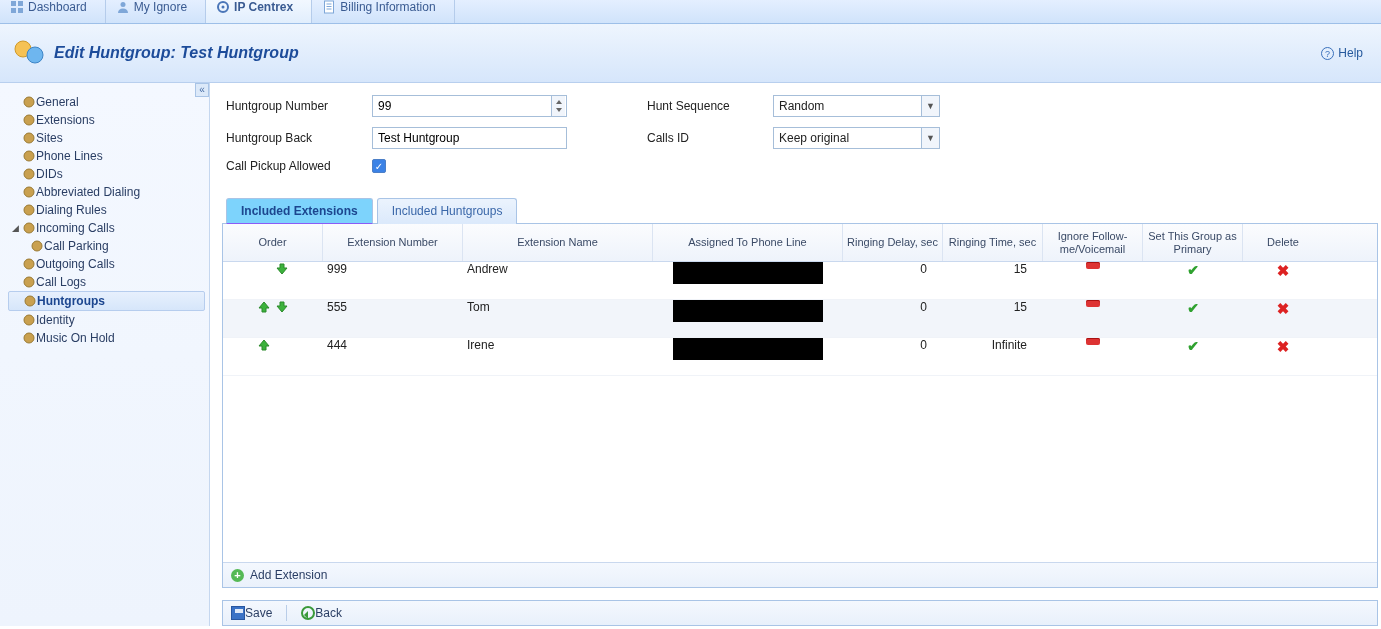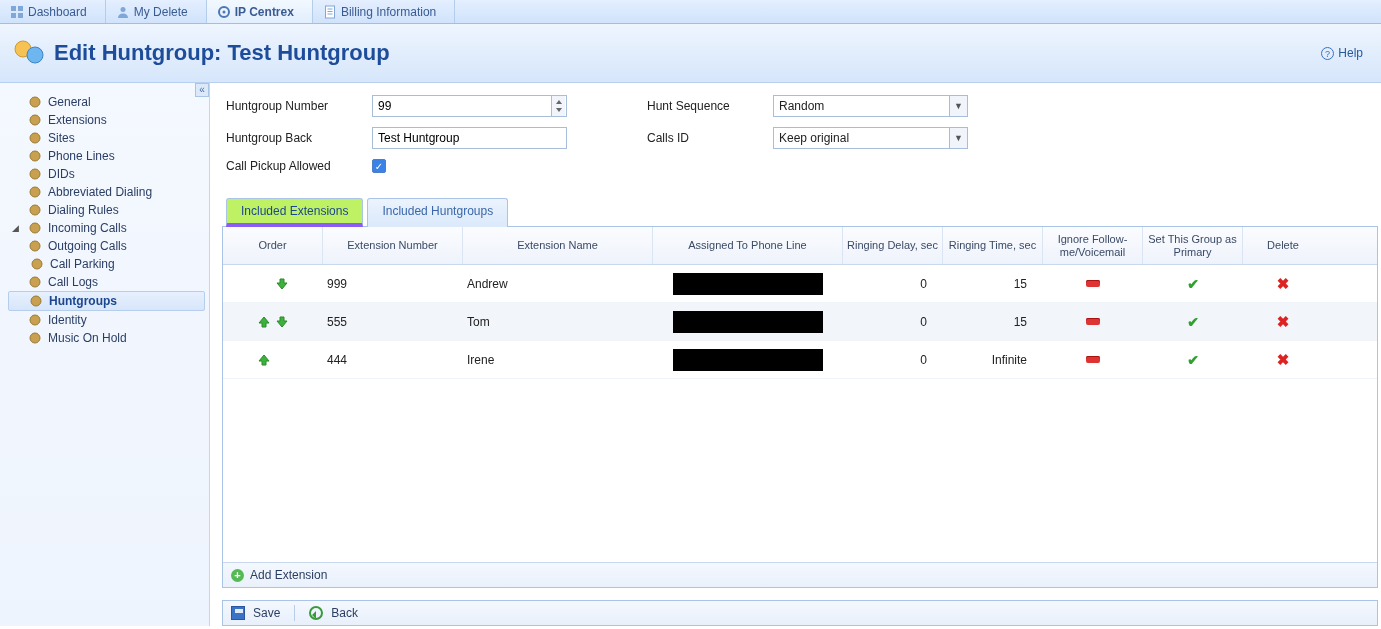--- a/index.html
+++ b/index.html
@@ -12,21 +12,21 @@
   }
   
   .top-tabs {
     display: flex;
     height: 24px;
     background: linear-gradient(#e4efff,#d0e3fb);
     border-bottom: 1px solid #9dbfe8;
   }
   .top-tab {
     display: flex;
-    align-items: center;
+    align-items: flex-start;
     gap: 4px;
     padding: 0 18px 0 10px;
     border-right: 1px solid #b5cceb;
     color: #3a5b92;
     cursor: default;
   }
   .top-tab.active {
     background: linear-gradient(#f2f8ff,#e1eefd);
     font-weight: bold;
   }
@@ -39,23 +39,24 @@
     padding: 14px 18px 14px 12px;
     background: linear-gradient(#eef5fe,#d6e6fb);
     border-bottom: 1px solid #b8cfee;
   }
   .page-title-wrap {
     display:flex;
     align-items:center;
     gap:8px;
   }
   .page-title {
-    font-size: 22px;
+    font-size: 16px;
     font-weight: bold;
     color: #1d4c9a;
+    font-style: italic;
   }
   .help-link { color:#25599d; font-size:12px; display:flex; align-items:center; gap:4px; }
   
   .main-wrap {
     display: flex;
     height: calc(100vh - 24px - 62px);
   }
   .sidebar {
     width: 210px;
     border-right: 1px solid #c5d7ef;
@@ -70,21 +71,20 @@
     border:1px solid #a9c4e6;
     text-align:center;
     line-height:11px;
     font-size:10px;
     color:#4a6fa6;
   }
   .side-list { padding: 10px 4px 4px 8px; }
   .side-item {
     display:flex;
     align-items:center;
-    gap:6px;
     padding:2px 4px;
     color:#2a3e64;
     border-radius:2px;
     cursor:default;
   }
   .side-item.sub { padding-left:22px; }
   .side-item .sicon { width:14px;height:14px;display:inline-block; }
   .side-item.selected {
     background:linear-gradient(#e7f0fd,#d6e6fa);
     border:1px solid #b6cdee;
@@ -110,21 +110,21 @@
   .form-label { width:130px; color:#222; }
   .form-input {
     width:195px; height:22px;
     border:1px solid #a6bed9;
     padding:2px 5px;
     font-size:12px;
     background:#fff;
   }
   .spinner-btn { width:14px;height:20px;border-left:1px solid #a6bed9;display:inline-flex;align-items:center;justify-content:center;font-size:8px;color:#555;background:#f1f5fb;}
   .select-wrap {
-    width:195px; height:22px;
+    width:167px; height:22px;
     border:1px solid #a6bed9;
     display:flex; align-items:center; justify-content:space-between;
     padding:0 0 0 5px;
     background:#fff;
   }
   .select-caret { width:18px;height:20px;border-left:1px solid #a6bed9;display:flex;align-items:center;justify-content:center;font-size:9px;color:#555;background:#f1f5fb;}
   .chk { width:14px;height:14px;border:1px solid #4c7fc7;border-radius:2px;background:#3b82e6;display:inline-flex;align-items:center;justify-content:center;color:#fff;font-size:10px;}
   
   .sub-tab-strip {
     display:flex;
@@ -137,24 +137,24 @@
     border:1px solid #a9c4e6;
     border-bottom:none;
     border-radius:3px 3px 0 0;
     background:linear-gradient(#ebf3fd,#dbe9fb);
     color:#3a67a9;
     position:relative;
     top:1px;
     cursor:default;
   }
   .sub-tab.active {
-    background:#bef264;
-    font-weight:normal;
+    background:#7dd3fc;
+    font-weight:bold;
     color:#1c468f;
-    border-bottom:4px solid #8b5cf6;
+    border-bottom:1px solid #8b5cf6;
   }
   
   .grid-wrap {
     border:1px solid #a9c4e6;
     border-top:none;
     background:#fff;
     display:flex;
     flex-direction:column;
     flex:1;
     min-height:300px;
@@ -181,21 +181,21 @@
   .c-assigned{width:190px}
   .c-delay{width:100px}
   .c-time{width:100px}
   .c-ignore{width:100px}
   .c-primary{width:100px}
   .c-delete{width:80px;border-right:none}
   .grid-body{flex:1;overflow:auto;}
   .grid-row{
     display:flex;
     height:38px;
-    align-items:center;
+    align-items:flex-start;
     border-bottom:1px solid #f0f3f8;
   }
   .grid-row.alt{background:#f2f5fa;}
   .gc{display:flex;align-items:center;justify-content:center;padding:0 4px;}
   .gc.left{justify-content:flex-start;}
   .gc.right{justify-content:flex-end;padding-right:16px;}
   .arrow { width:14px;height:14px;display:inline-block;margin:0 2px;}
   .redacted{background:#000;width:150px;height:22px;}
   .minus-icon{width:14px;height:7px;background:#d33;border-radius:2px;display:inline-block;box-shadow:0 1px 0 #a11 inset;}
   .check-icon{color:#2fa12f;font-size:14px;font-weight:bold;}
@@ -210,21 +210,21 @@
   .plus-icon{width:13px;height:13px;border-radius:50%;background:#55b955;display:inline-flex;align-items:center;justify-content:center;color:#fff;font-weight:bold;font-size:11px;}
   
   .bottom-bar{
     margin-top:12px;
     border:1px solid #a9c4e6;
     background:linear-gradient(#f4f8fe,#e8f0fb);
     padding:4px 8px;
     display:flex;align-items:center;gap:14px;
     color:#2a3e64;
   }
-  .tool-btn{display:flex;align-items:flex-end;gap:8px;cursor:default;}
+  .tool-btn{display:flex;align-items:flex-end;gap:0;cursor:default;}
   .disk-icon{width:14px;height:14px;background:#3a72c6;border:1px solid #2856a0;position:relative;}
   .disk-icon::after{content:"";position:absolute;top:2px;left:3px;width:8px;height:4px;background:#dfe9f8;}
   .back-icon{width:14px;height:14px;border-radius:50%;border:2px solid #3a9a3a;position:relative;}
   .back-icon::after{content:"";position:absolute;left:-3px;top:3px;border:4px solid transparent;border-right-color:#3a9a3a;}
   .sep{width:1px;height:16px;background:#b9cde8;}
   svg{display:block}
 </style>
 </head>
 <body>
 
@@ -240,21 +240,21 @@
     </span>
     <span>Dashboard</span>
   </div>
   <div class="top-tab">
     <span class="ticon">
       <svg viewBox="0 0 14 14">
           <circle cx="7" cy="4.5" r="2.5" fill="#7fa7d8"></circle>
           <path d="M2 13c0-3 2-4.5 5-4.5s5 1.5 5 4.5z" fill="#7fa7d8"></path>
         </svg>
     </span>
-    <span>My Delete</span>
+    <span>My Ignore</span>
   </div>
   <div class="top-tab active">
     <span class="ticon">
       <svg viewBox="0 0 14 14">
           <circle cx="7" cy="7" r="5" fill="none" stroke="#4b76b8" stroke-width="2"></circle>
           <circle cx="7" cy="7" r="1.5" fill="#4b76b8"></circle>
         </svg>
     </span>
     <span>IP Centrex</span>
   </div>
@@ -362,36 +362,36 @@
         </div>
         <div class="side-item">
           <span class="side-expander">◢</span>
           <span class="sicon">
             <svg width="14" height="14" viewBox="0 0 14 14">
               <circle cx="7" cy="7" r="5" fill="#c9a04f" stroke="#9a7a33"></circle>
             </svg>
           </span>
           <span>Incoming Calls</span>
         </div>
+        <div class="side-item sub">
+          <span class="sicon">
+            <svg width="14" height="14" viewBox="0 0 14 14">
+              <circle cx="7" cy="7" r="5" fill="#c9a04f" stroke="#9a7a33"></circle>
+            </svg>
+          </span>
+          <span>Call Parking</span>
+        </div>
         <div class="side-item">
           <span class="side-expander"></span>
           <span class="sicon">
             <svg width="14" height="14" viewBox="0 0 14 14">
               <circle cx="7" cy="7" r="5" fill="#c9a04f" stroke="#9a7a33"></circle>
             </svg>
           </span>
           <span>Outgoing Calls</span>
-        </div>
-        <div class="side-item sub">
-          <span class="sicon">
-            <svg width="14" height="14" viewBox="0 0 14 14">
-              <circle cx="7" cy="7" r="5" fill="#c9a04f" stroke="#9a7a33"></circle>
-            </svg>
-          </span>
-          <span>Call Parking</span>
         </div>
         <div class="side-item">
           <span class="side-expander"></span>
           <span class="sicon">
             <svg width="14" height="14" viewBox="0 0 14 14">
               <circle cx="7" cy="7" r="5" fill="#c9a04f" stroke="#9a7a33"></circle>
             </svg>
           </span>
           <span>Call Logs</span>
         </div>

